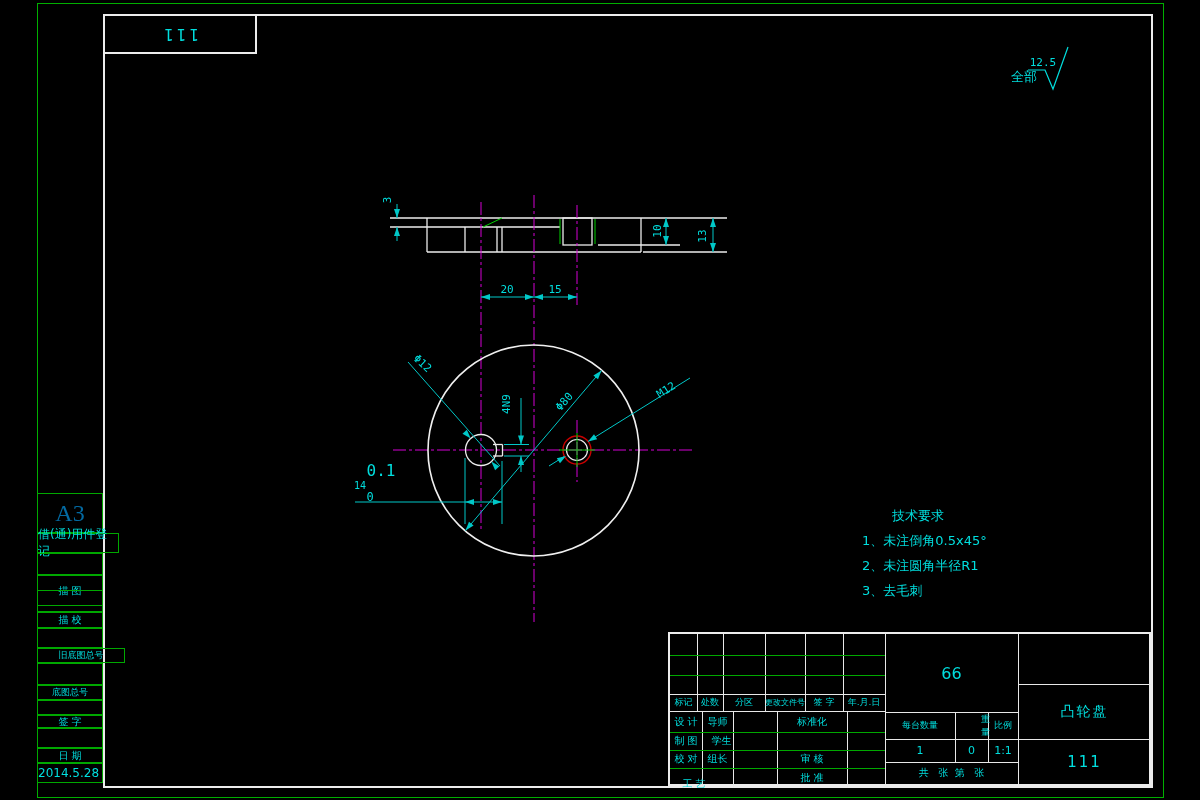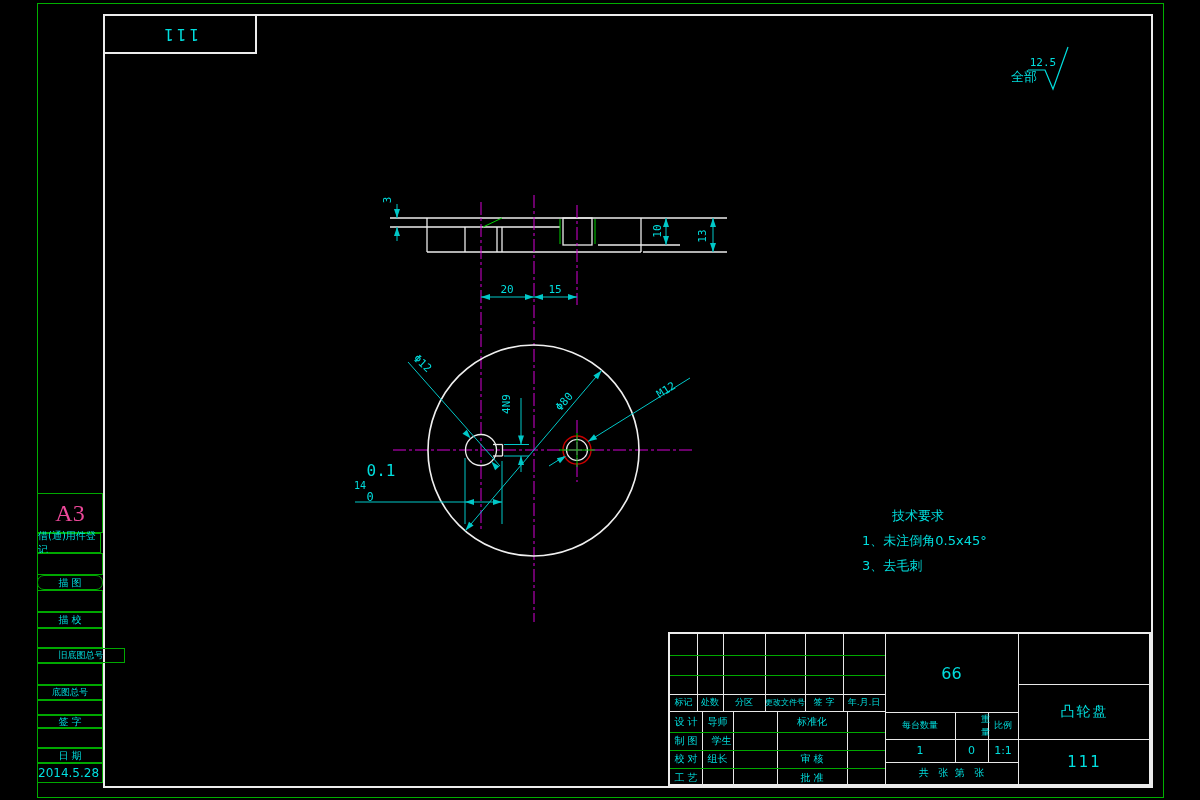--- a/index.html
+++ b/index.html
@@ -22,40 +22,41 @@
 
 <div class="abs sheet-border" style="left:37px;top:3px;width:1125px;height:793px;"></div>
 
 <div class="abs frame" style="left:103px;top:14px;width:1046px;height:770px;"></div>
 
 <div class="abs frame" style="left:103px;top:14px;width:150px;height:36px;display:flex;align-items:center;justify-content:center;">
   <span class="cy" style="display:inline-block;transform:rotate(180deg);font-size:15px;letter-spacing:3px;">111</span>
 </div>
 
 <div class="abs" style="left:37px;top:493px;width:66px;height:290px;">
-  <div class="cell gb wh" style="left:0;top:0;width:66px;height:40px;font-size:24px;color:#ec4899;font-family:'Liberation Serif',serif;">A3</div>
-  <div class="cell gb" style="left:0;top:40px;width:64px;height:20px;font-size:10px;">借(通)用件登记</div>
+  <div class="cell gb wh" style="left:0;top:0;width:66px;height:40px;font-size:24px;color:#0369a1;font-family:'Liberation Serif',serif;">A3</div>
+  <div class="cell gb" style="left:0;top:40px;width:82px;height:20px;font-size:12px;">借(通)用件登记</div>
   <div class="cell gb" style="left:0;top:60px;width:66px;height:22px;"></div>
-  <div class="cell gb" style="left:0;top:82px;width:66px;height:15px;border-radius:7px;">描 图</div>
+  <div class="cell gb" style="left:0;top:82px;width:66px;height:31px;">描 图</div>
   <div class="cell gb" style="left:0;top:97px;width:66px;height:22px;"></div>
   <div class="cell gb" style="left:0;top:119px;width:66px;height:16px;">描 校</div>
   <div class="cell gb" style="left:0;top:135px;width:66px;height:20px;"></div>
   <div class="cell gb" style="left:0;top:155px;width:88px;height:15px;font-size:9px;">旧底图总号</div>
   <div class="cell gb" style="left:0;top:170px;width:66px;height:22px;"></div>
   <div class="cell gb" style="left:0;top:192px;width:66px;height:15px;font-size:9px;">底图总号</div>
   <div class="cell gb" style="left:0;top:207px;width:66px;height:15px;"></div>
   <div class="cell gb" style="left:0;top:222px;width:66px;height:13px;">签 字</div>
   <div class="cell gb" style="left:0;top:235px;width:66px;height:20px;"></div>
   <div class="cell gb" style="left:0;top:255px;width:66px;height:15px;">日 期</div>
   <div class="cell gb" style="left:0;top:270px;width:66px;height:20px;font-size:12px;justify-content:flex-start;">2014.5.28</div>
 </div>
 
 <div class="abs cy" style="left:862px;top:503px;width:220px;font-size:13px;line-height:25px;">
   <div style="padding-left:30px;">技术要求</div>
   <div>1、未注倒角0.5x45°</div>
+  <div>2、未注圆角半径R1</div>
   <div>3、去毛刺</div>
 </div>
 
 <div class="abs" style="left:668px;top:632px;width:483px;height:154px;border:2px solid #ececec;box-sizing:border-box;">
 
   <div class="vline" style="left:27px;top:0;height:77px;"></div>
   <div class="vline" style="left:53px;top:0;height:77px;"></div>
   <div class="vline" style="left:95px;top:0;height:77px;"></div>
   <div class="vline" style="left:135px;top:0;height:77px;"></div>
   <div class="vline" style="left:173px;top:0;height:77px;"></div>
@@ -79,21 +80,21 @@
   <div class="vline" style="left:177px;top:77px;height:77px;"></div>
   <div class="hline g" style="left:0;top:98px;width:215px;"></div>
   <div class="hline g" style="left:0;top:116px;width:215px;"></div>
   <div class="hline g" style="left:0;top:134px;width:215px;"></div>
   <div class="cell" style="left:0;top:77px;width:32px;height:21px;text-align:right;">设 计</div>
   <div class="cell" style="left:32px;top:77px;width:31px;height:21px;">导师</div>
   <div class="cell" style="left:0;top:98px;width:32px;height:18px;">制 图</div>
   <div class="cell" style="left:36px;top:98px;width:31px;height:18px;">学生</div>
   <div class="cell" style="left:0;top:116px;width:32px;height:18px;">校 对</div>
   <div class="cell" style="left:32px;top:116px;width:31px;height:18px;">组长</div>
-  <div class="cell" style="left:0;top:134px;width:32px;height:20px;">工 艺</div>
+  <div class="cell" style="left:8px;top:134px;width:32px;height:32px;">工 艺</div>
   <div class="cell" style="left:107px;top:77px;width:70px;height:21px;">标准化</div>
   <div class="cell" style="left:107px;top:116px;width:70px;height:18px;">审 核</div>
   <div class="cell" style="left:107px;top:134px;width:70px;height:20px;">批 准</div>
 
   <div class="vline" style="left:348px;top:0;height:150px;"></div>
   <div class="cell" style="left:215px;top:0;width:133px;height:78px;font-size:16px;">66</div>
   <div class="hline" style="left:215px;top:78px;width:133px;"></div>
   <div class="vline" style="left:285px;top:78px;height:50px;"></div>
   <div class="vline" style="left:318px;top:78px;height:50px;"></div>
   <div class="cell" style="left:215px;top:78px;width:70px;height:27px;font-size:9px;">每台数量</div>

